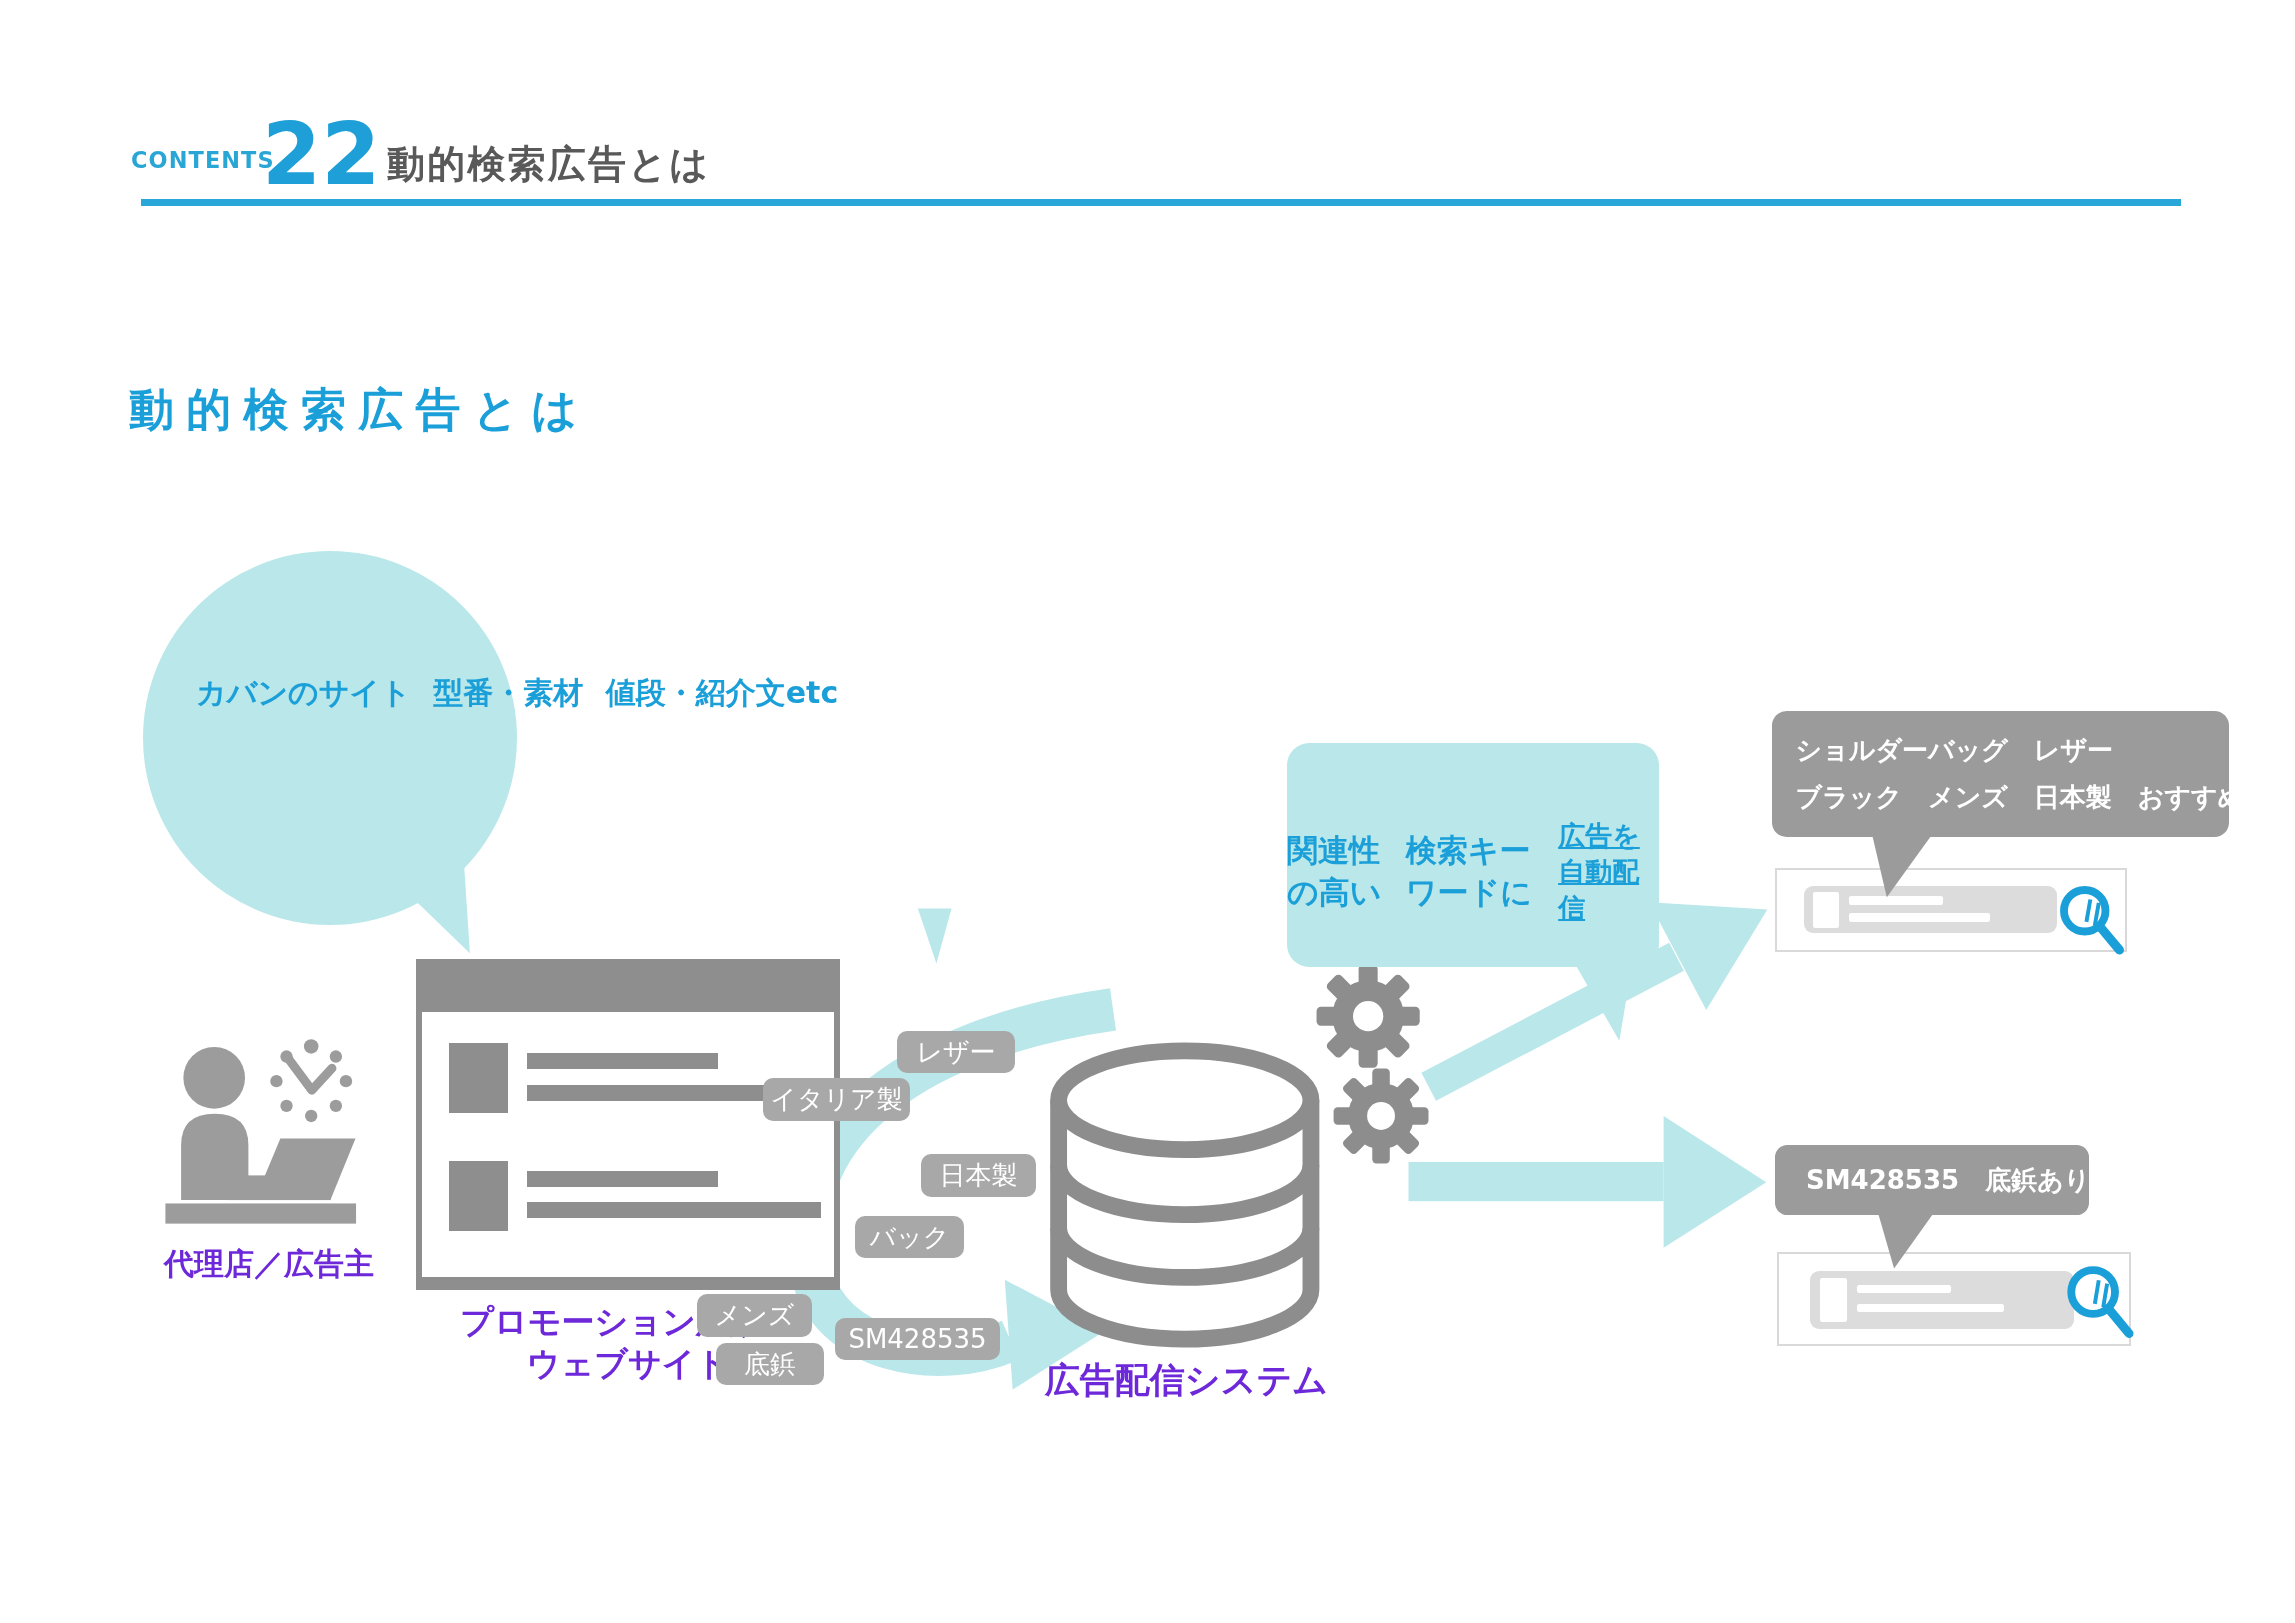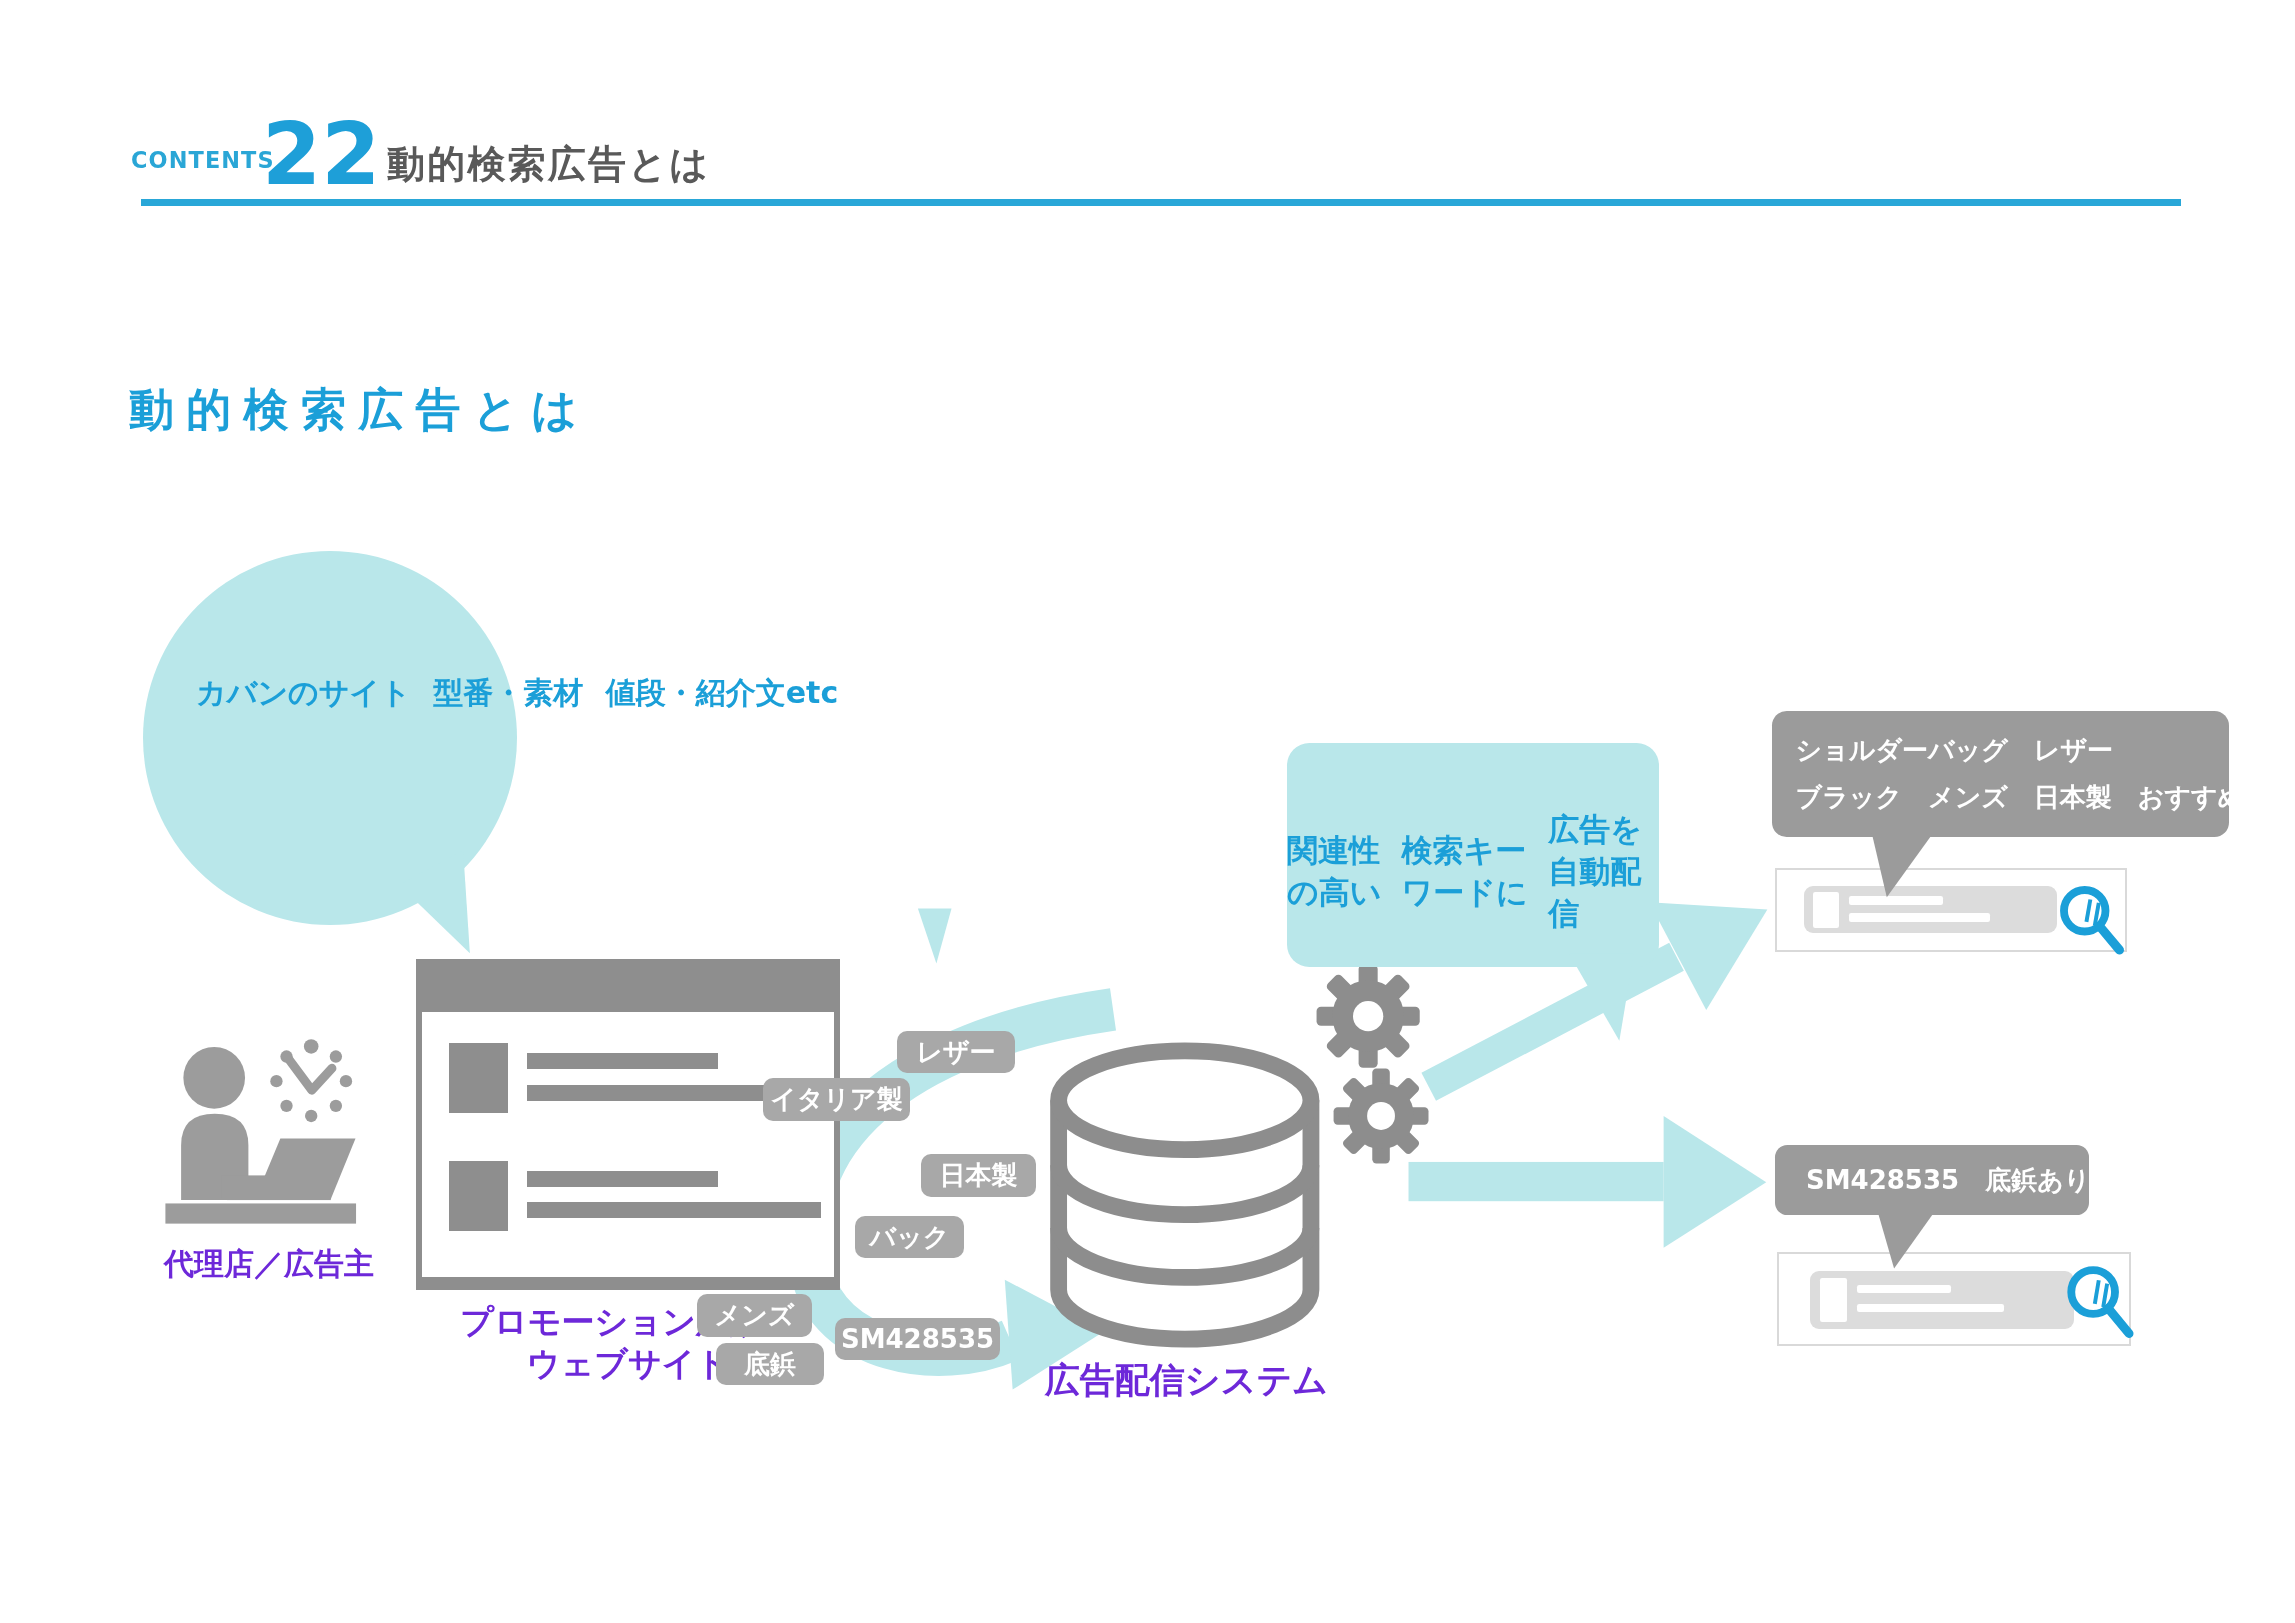--- a/index.html
+++ b/index.html
@@ -18,21 +18,21 @@
   .section-title{color:#1b9fd8;font-weight:bold;font-size:45px;letter-spacing:12.3px;}
 
   
   .cyan{background:#b9e7ea;}
   .bubble-line{color:#1b9fd8;font-weight:bold;}
   .circle-bubble{border-radius:50%;}
   .round-bubble{border-radius:22.4px;}
   .badge{background:#0d9ee0;color:#ffffff;font-weight:bold;display:flex;align-items:center;justify-content:center;}
 
   
-  .pill{background:#a8a8a8;color:#ffffff;font-weight:bold;font-size:26px;border-radius:10px;
+  .pill{background:#a8a8a8;color:#ffffff;font-weight:normal;font-size:26px;border-radius:10px;
         display:flex;align-items:center;justify-content:center;}
 
   
   .ad-bubble{background:#9b9b9b;color:#ffffff;font-weight:bold;border-radius:14.6px;}
   .ad-line{font-size:26px;white-space:nowrap;}
 
   
   .browser{background:#ffffff;border:6.7px solid #8e8e8e;border-bottom-width:13.5px;box-sizing:border-box;}
   .browser-header{background:#8e8e8e;width:100%;height:47px;}
   .ph{background:#8e8e8e;position:absolute;}
@@ -135,21 +135,21 @@
   <div class="abs z2" style="left:196px;top:673px;display:flex;flex-direction:row;gap:22.4px;">
     <span class="bubble-line" style="font-size:30px;">カバンのサイト</span>
     <span class="bubble-line" style="font-size:30px;">型番・素材</span>
     <span class="bubble-line" style="font-size:30px;">値段・紹介文etc</span>
   </div>
 
 
   <div class="abs z2 cyan round-bubble" style="left:1287px;top:743px;width:372px;height:224px;display:flex;flex-direction:row;gap:19px;align-items:center;padding-top:34px;box-sizing:border-box;">
     <span class="bubble-line" style="font-size:31px;">関連性の高い</span>
     <span class="bubble-line" style="font-size:31px;">検索キーワードに</span>
-    <span class="bubble-line" style="font-size:31px;">広告を自動配信</span>
+    <span class="bubble-line" style="font-size:27px;text-decoration:underline;">広告を自動配信</span>
   </div>
 
   <div class="abs z2 browser" style="left:416px;top:959px;width:424px;height:331px;">
     <div class="browser-header"></div>
   </div>
   <div class="abs z2 ph" style="left:449px;top:1043px;width:59px;height:70px;"></div>
   <div class="abs z2 ph" style="left:527px;top:1053px;width:191px;height:15.7px;"></div>
   <div class="abs z2 ph" style="left:527px;top:1085px;width:294px;height:15.7px;"></div>
   <div class="abs z2 ph" style="left:449px;top:1161px;width:59px;height:70px;"></div>
   <div class="abs z2 ph" style="left:527px;top:1171px;width:191px;height:15.7px;"></div>

